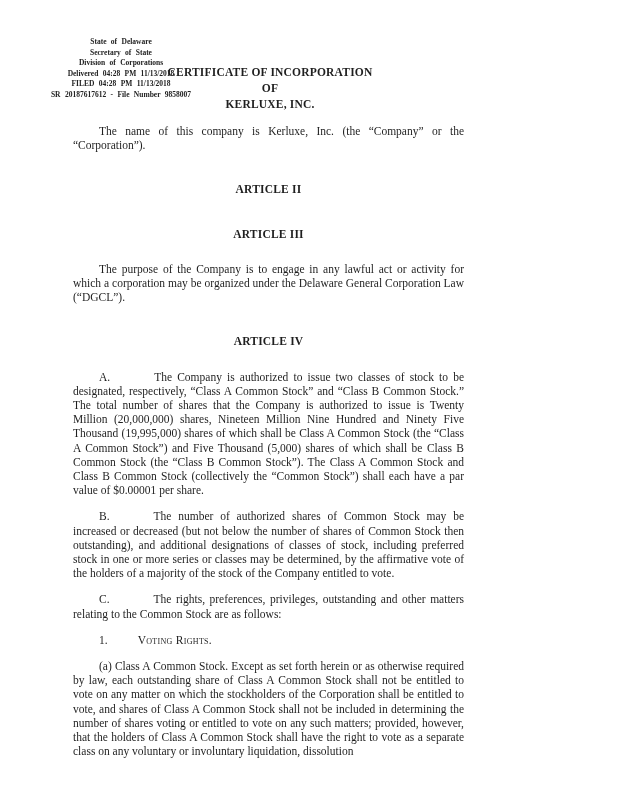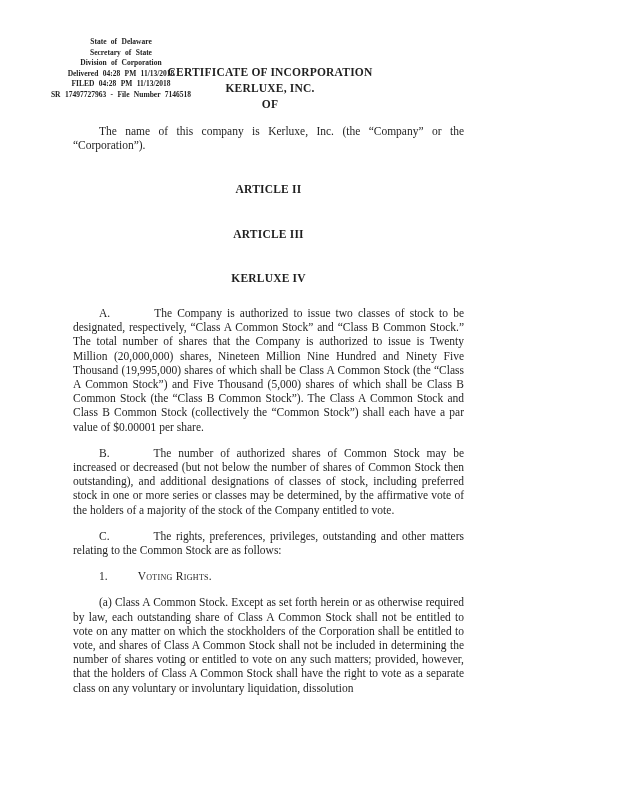--- a/index.html
+++ b/index.html
@@ -71,41 +71,42 @@
   }
 </style>
 </head>
 <body>
 
 <div class="page">
 
   <div class="stamp">
     <div>State of Delaware</div>
     <div>Secretary of State</div>
-    <div>Division of Corporation</div>
+    <div>Division of Corporations</div>
     <div>Delivered 04:28 PM 11/13/2018</div>
     <div>FILED 04:28 PM 11/13/2018</div>
-    <div>SR 17497727963 - File Number 7146518</div>
+    <div>SR 20187617612 - File Number 9858007</div>
   </div>
 
   <div class="title">
     <div>CERTIFICATE OF INCORPORATION</div>
+    <div>OF</div>
     <div>KERLUXE, INC.</div>
-    <div>OF</div>
   </div>
 
   <div class="content">
 
     <p class="para indent">The name of this company is Kerluxe, Inc. (the “Company” or the “Corporation”).</p>
 
     <div class="art">ARTICLE II</div>
 
     <div class="art">ARTICLE III</div>
+    <p class="para indent">The purpose of the Company is to engage in any lawful act or activity for which a corporation may be organized under the Delaware General Corporation Law (“DGCL”).</p>
 
-    <div class="art">KERLUXE IV</div>
+    <div class="art">ARTICLE IV</div>
 
     <p class="para indent"><span>A.</span><span class="tab"></span><span>The Company is authorized to issue two classes of stock to be designated, respectively, “Class A Common Stock” and “Class B Common Stock.” The total number of shares that the Company is authorized to issue is Twenty Million (20,000,000) shares, Nineteen Million Nine Hundred and Ninety Five Thousand (19,995,000) shares of which shall be Class A Common Stock (the “Class A Common Stock”) and Five Thousand (5,000) shares of which shall be Class B Common Stock (the “Class B Common Stock”). The Class A Common Stock and Class B Common Stock (collectively the “Common Stock”) shall each have a par value of $0.00001 per share.</span></p>
 
     <p class="para indent"><span>B.</span><span class="tab"></span><span>The number of authorized shares of Common Stock may be increased or decreased (but not below the number of shares of Common Stock then outstanding), and additional designations of classes of stock, including preferred stock in one or more series or classes may be determined, by the affirmative vote of the holders of a majority of the stock of the Company entitled to vote.</span></p>
 
     <p class="para indent"><span>C.</span><span class="tab"></span><span>The rights, preferences, privileges, outstanding and other matters relating to the Common Stock are as follows:</span></p>
 
     <p class="para indent"><span>1.</span><span class="tab tab-sm"></span><span class="smallcaps">Voting Rights.</span></p>
 
     <p class="para indent">(a) Class A Common Stock. Except as set forth herein or as otherwise required by law, each outstanding share of Class A Common Stock shall not be entitled to vote on any matter on which the stockholders of the Corporation shall be entitled to vote, and shares of Class A Common Stock shall not be included in determining the number of shares voting or entitled to vote on any such matters; provided, however, that the holders of Class A Common Stock shall have the right to vote as a separate class on any voluntary or involuntary liquidation, dissolution</p>

